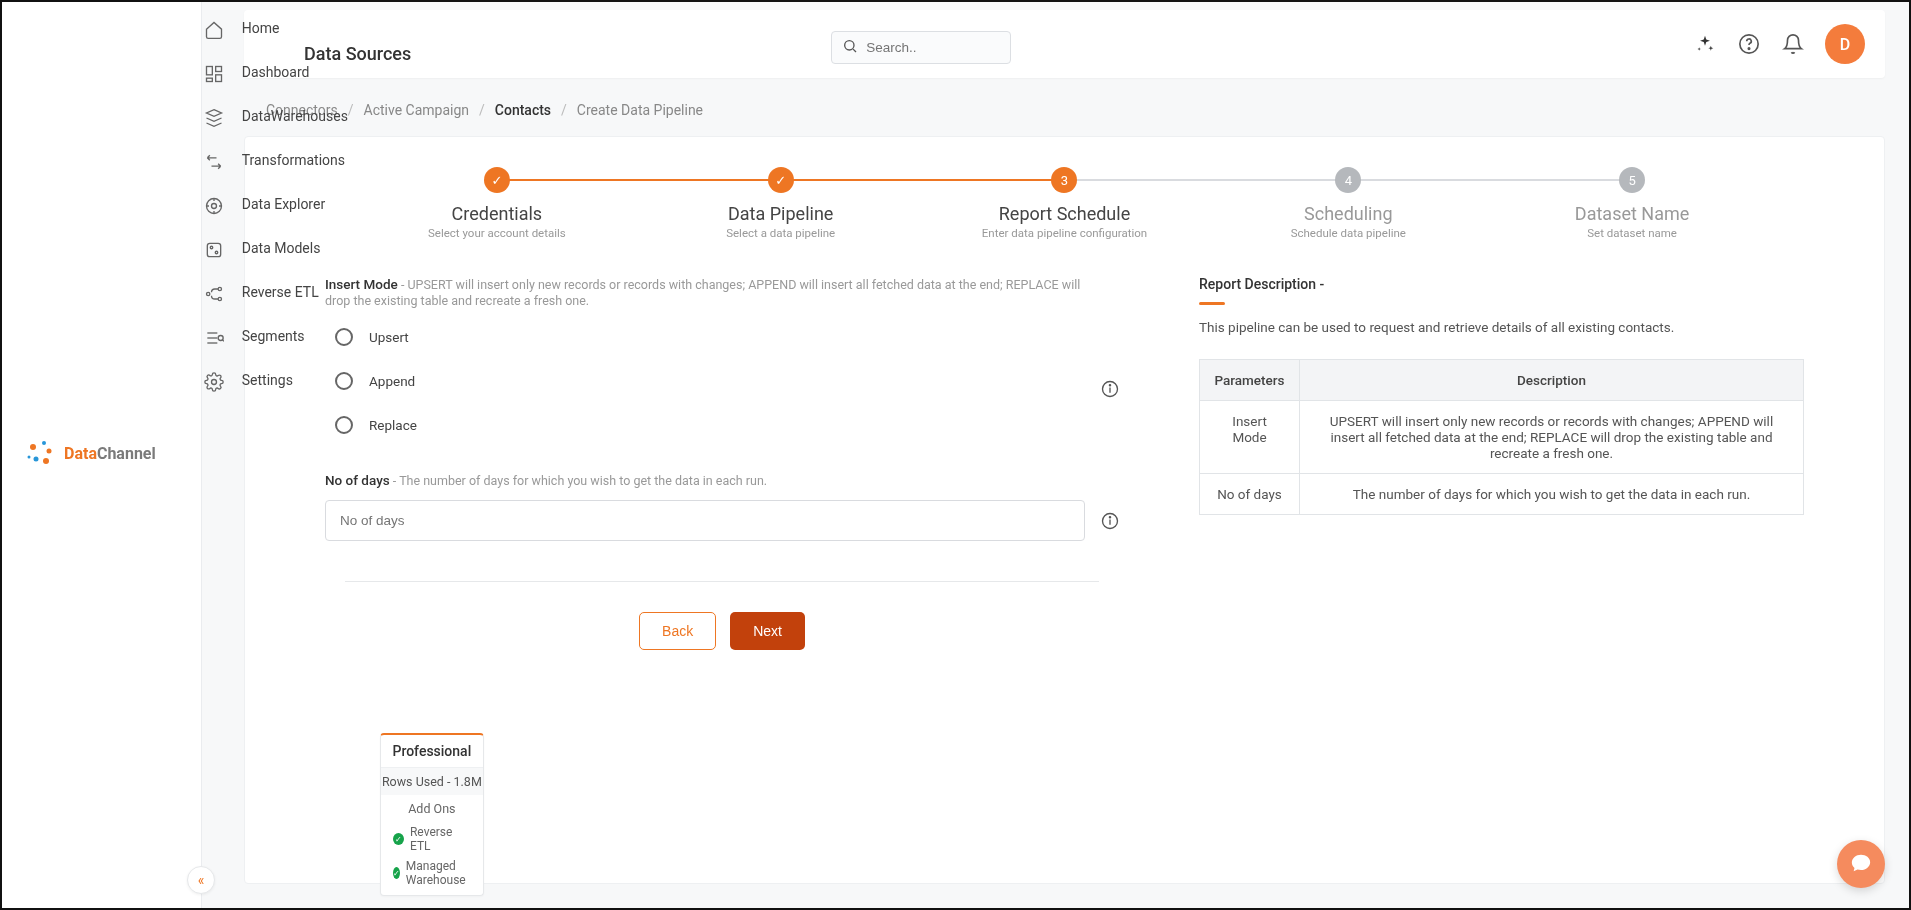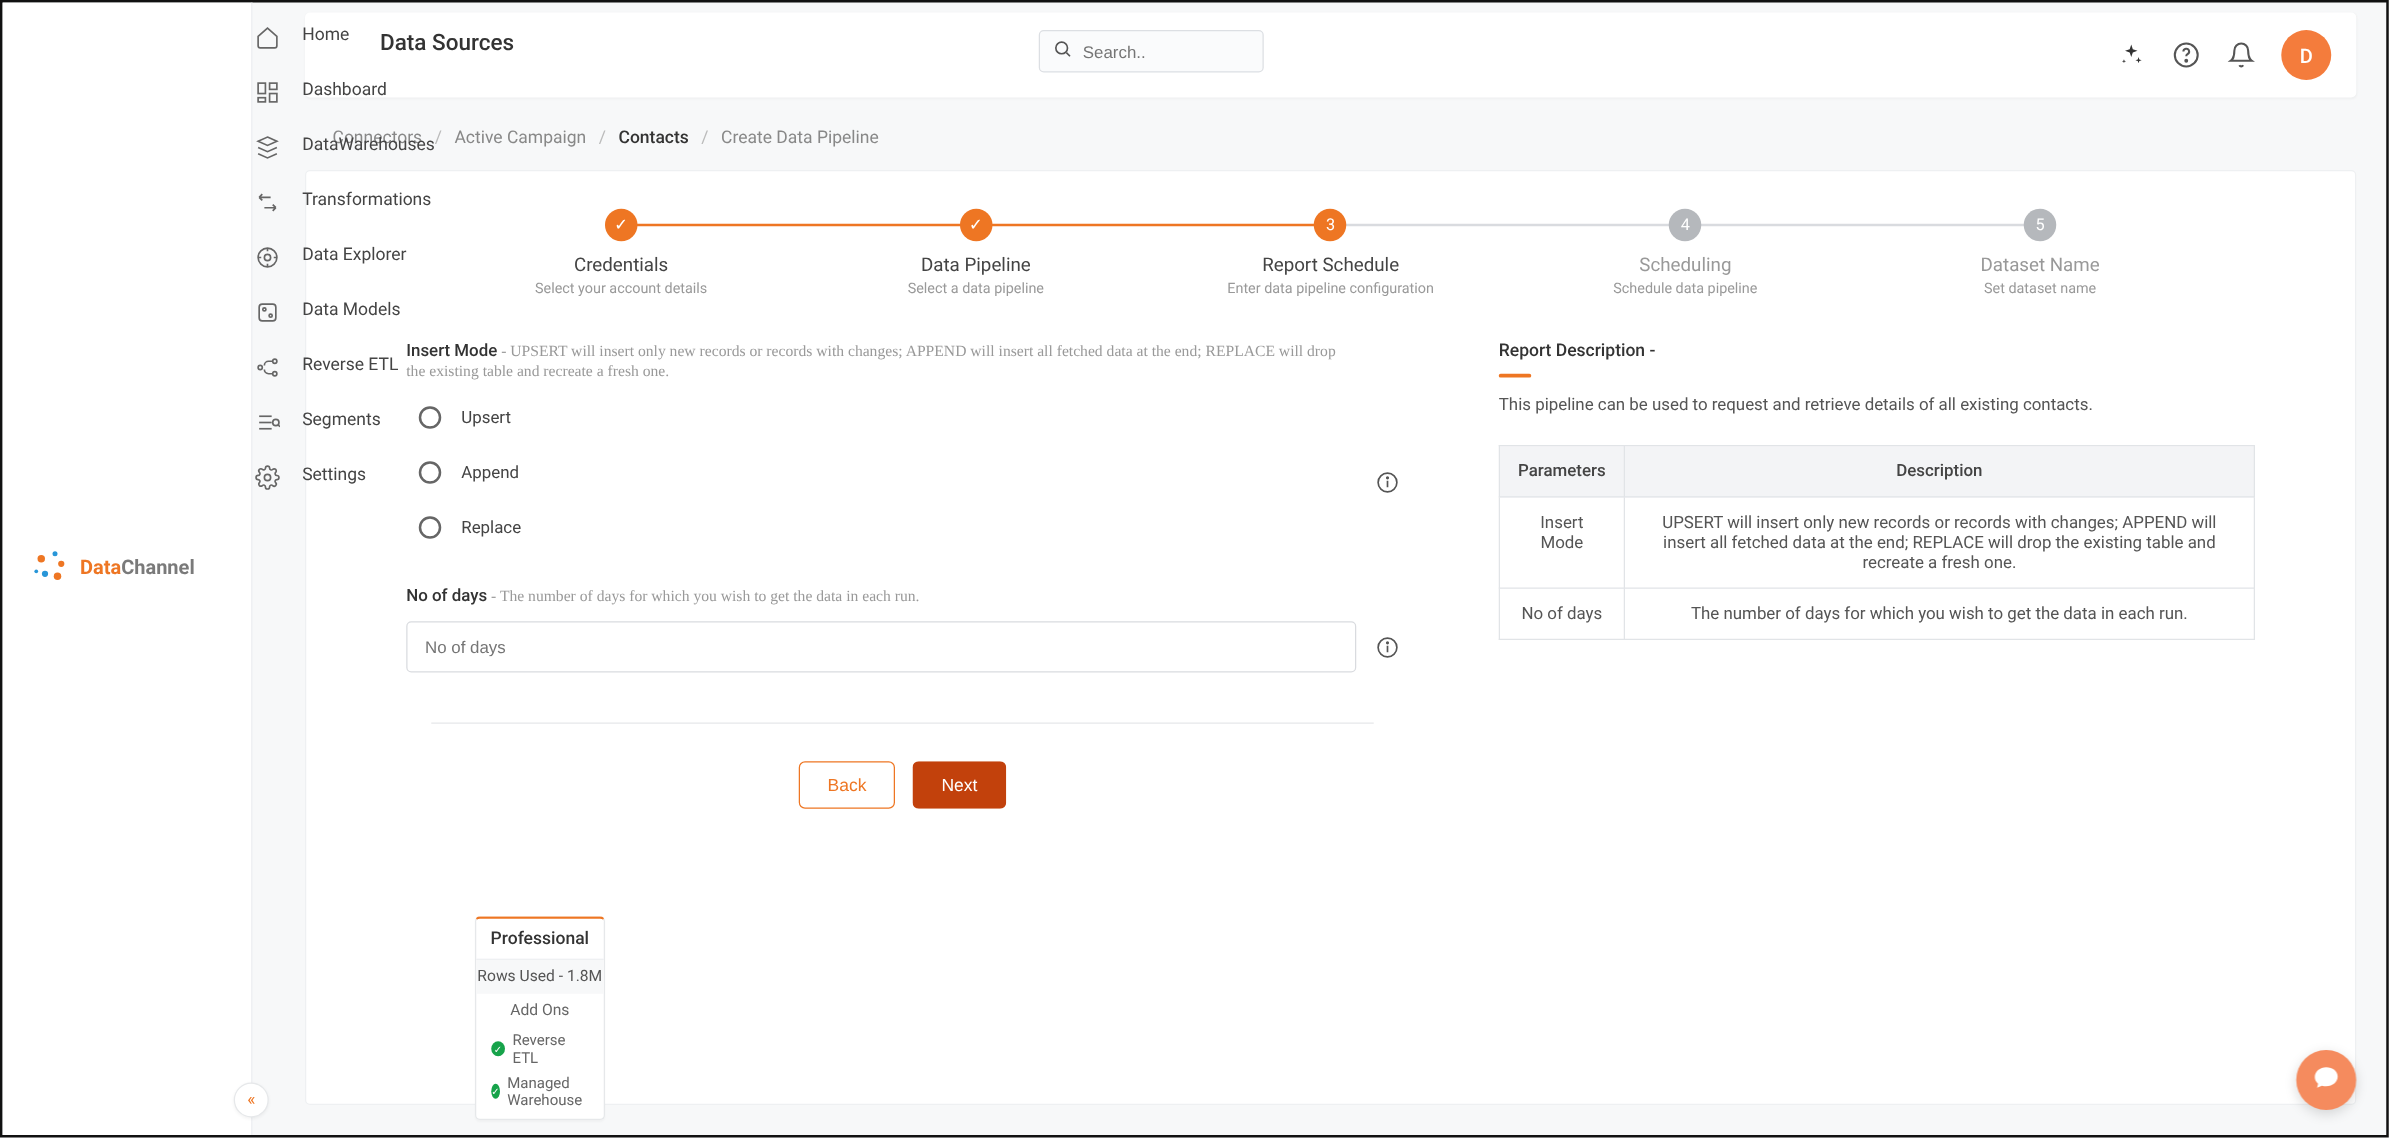--- a/index.html
+++ b/index.html
@@ -77,21 +77,21 @@
   box-shadow: 0 1px 3px rgba(0,0,0,0.06);
 }
 
 
 .main { flex: 1; display: flex; flex-direction: column; overflow: hidden; }
 .topbar {
   margin: 8px 24px 4px 42px;
   background: #fff;
   border-radius: 4px;
   box-shadow: 0 1px 2px rgba(0,0,0,0.04);
-  display: flex; align-items: flex-start;
+  display: flex; align-items: flex-end;
   padding: 14px 20px;
   gap: 20px;
 }
 .page-title { font-size: 18px; font-weight: 500; color: #333; margin-left: 40px; }
 .search-wrap {
   margin-left: 400px;
   display: flex; align-items: center;
   border: 1px solid #dcdfe3; border-radius: 4px;
   background: #fafbfc;
   padding: 6px 10px; width: 180px;
@@ -124,35 +124,35 @@
 
 .stepper { display: flex; align-items: flex-start; justify-content: space-between; margin: 0 30px 36px 30px; position: relative; }
 .step { flex: 1; display: flex; flex-direction: column; align-items: center; position: relative; text-align:center; }
 .step-circle {
   width: 26px; height: 26px; border-radius: 50%;
   display: inline-flex; align-items: center; justify-content: center;
   font-size: 13px; color: #fff; z-index: 2; position: relative;
 }
 .step.done .step-circle, .step.current .step-circle { background: #ee7623; }
 .step.pending .step-circle { background: #b5b8bc; }
-.step-title { margin-top: 10px; font-size: 15px; color: #444; }
+.step-title { margin-top: 10px; font-size: 18px; color: #444; }
 .step.pending .step-title { color: #999; }
 .step-sub { font-size: 11.5px; color: #999; margin-top: 2px; }
 .step-line { position:absolute; top: 12px; height: 2px; background: #d9dbdf; z-index:1; }
 .step-line.done { background: #ee7623; }
 .step:not(:last-child) .step-line { left: 50%; right: -50%; }
 
 
 .body-cols { display: flex; gap: 80px; align-items: flex-start; }
 .left-col { flex: 1.05; }
 .right-col { flex: 0.8; }
 
 .section-title { font-size: 14px; color: #333; font-weight: 500; margin-bottom: 18px; }
 .field-label { font-size: 13.5px; color: #333; font-weight: 500; }
-.field-desc { font-size: 12.5px; color: #999; font-weight: 400; font-family: Liberation Serif, serif; }
+.field-desc { font-size: 12.5px; color: #999; font-weight: 400; }
 .radio-group { margin: 20px 0 28px 10px; display: flex; flex-direction: column; gap: 26px; }
 .radio-item { display: flex; align-items: center; gap: 16px; cursor: pointer; font-size: 13.5px; color: #444; }
 .radio-dot { width: 18px; height: 18px; border: 2px solid #666; border-radius: 50%; flex-shrink:0; }
 .field-row { display:flex; align-items:center; gap: 16px; }
 .field-row .info-icon { color:#666; cursor:pointer; width:18px; height:18px; display:inline-flex; align-items:center; justify-content:center; }
 
 .text-input {
   width: 100%; padding: 12px 14px; border: 1px solid #d9dbdf; border-radius: 4px;
   font-size: 13.5px; outline: none; margin-top: 12px;
 }

